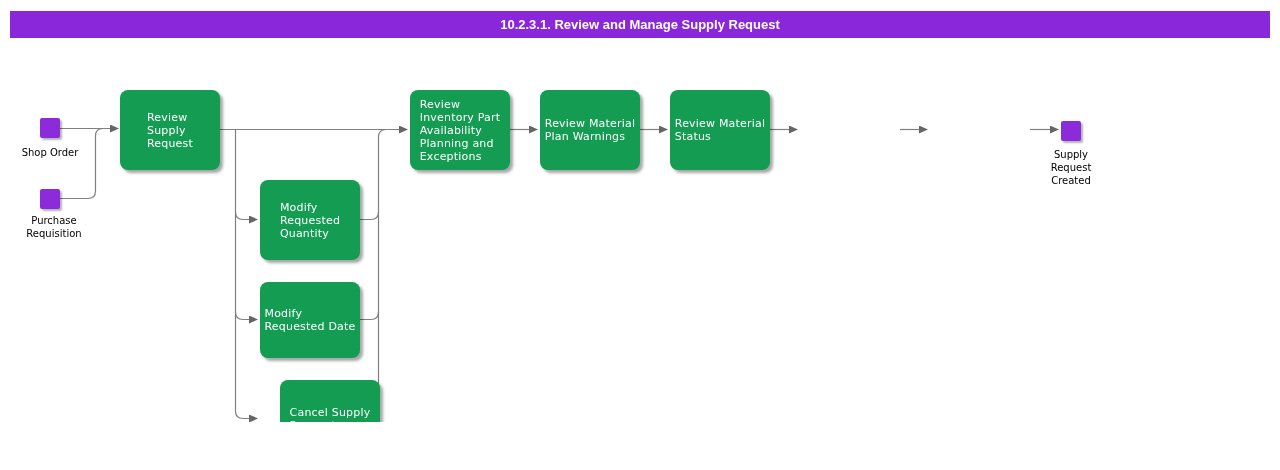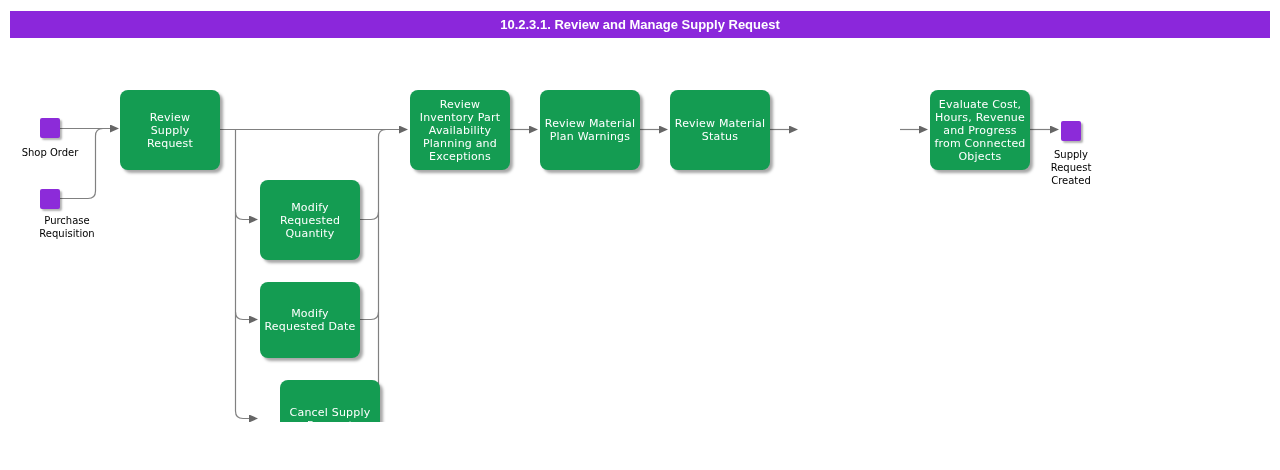--- a/index.html
+++ b/index.html
@@ -25,21 +25,21 @@
     font-family:"Liberation Sans",sans-serif;font-weight:bold;font-size:13px;
   }
   svg.wires{position:absolute;left:0;top:0;width:1280px;height:470px;}
   .wire{stroke:var(--connector);fill:none;stroke-width:1.2px;}
   .arrowhead{fill:var(--arrowhead);}
   .task{
     position:absolute;width:100px;height:80px;
     background:var(--activity-bg);color:var(--activity-text);
     border-radius:8px;box-shadow:3px 3px 3px rgba(0,0,0,0.35);
     display:flex;align-items:center;justify-content:center;
-    text-align:center;font-size:11px;line-height:13px;letter-spacing:0.2px;
+    font-size:11px;line-height:13px;letter-spacing:0.2px;
   }
   .task span{display:block;white-space:pre-line;}
   .event{
     position:absolute;width:20px;height:20px;
     background:var(--event-bg);border-radius:2px;
     box-shadow:2px 2px 2px rgba(0,0,0,0.3);
   }
   .node-label{
     position:absolute;text-align:center;color:var(--label-text);
     font-size:10px;line-height:13px;white-space:pre-line;
@@ -73,21 +73,21 @@
     <path class="wire" d="M 640 129.5 H 660" marker-end="url(#arrow)"></path>
     <path class="wire" d="M 770 129.5 H 790" marker-end="url(#arrow)"></path>
     <path class="wire" d="M 900 129.5 H 920" marker-end="url(#arrow)"></path>
     <path class="wire" d="M 1030 129.5 H 1051" marker-end="url(#arrow)"></path>
   </svg>
 
   <div class="event" style="left:40px;top:118px;"></div>
   <div class="node-label" style="left:0px;top:146px;width:100px;">Shop Order</div>
 
   <div class="event" style="left:40px;top:189px;"></div>
-  <div class="node-label" style="left:17px;top:214px;width:100px;">Purchase
+  <div class="node-label" style="left:4px;top:214px;width:100px;">Purchase
 Requisition</div>
 
   <div class="task" style="left:120px;top:90px;">
     <span>Review
 Supply
 Request</span>
   </div>
 
   <div class="task" style="left:410px;top:90px;">
     <span>Review
@@ -101,27 +101,20 @@
     <span>Review Material
 Plan Warnings</span>
   </div>
 
   <div class="task" style="left:670px;top:90px;">
     <span>Review Material
 Status</span>
   </div>
 
 
-  <div class="task" style="left:930px;top:90px;">
-    <span>Evaluate Cost,
-Hours, Revenue
-and Progress
-from Connected
-Objects</span>
-  </div>
 
   <div class="task" style="left:260px;top:180px;height:80px;">
     <span>Modify
 Requested
 Quantity</span>
   </div>
 
   <div class="task" style="left:260px;top:282px;height:76px;">
     <span>Modify
 Requested Date</span>

